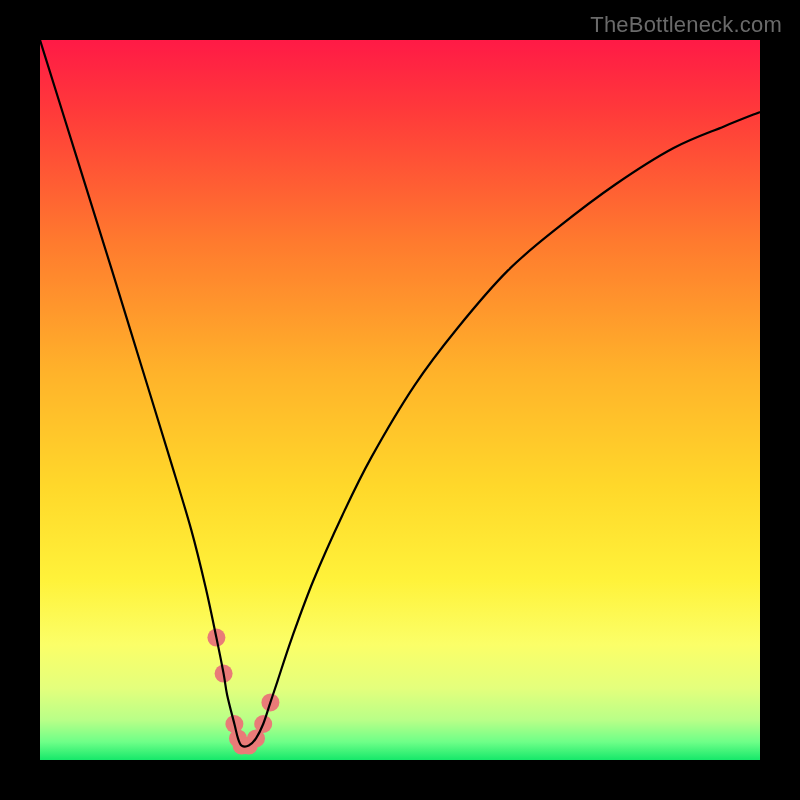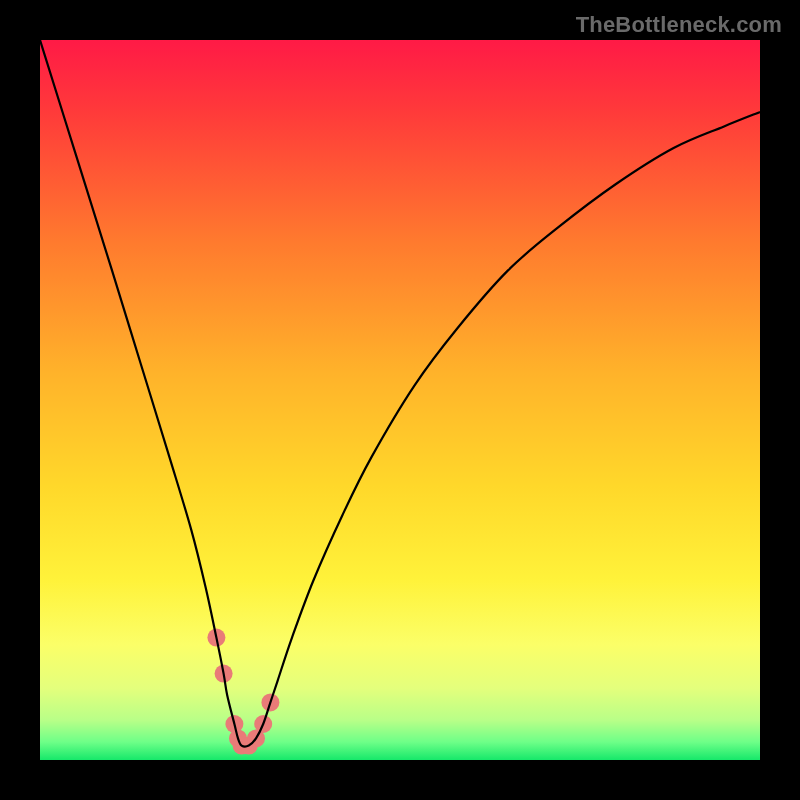--- a/index.html
+++ b/index.html
@@ -26,21 +26,21 @@
     width: 720px;
     height: 720px;
     overflow: hidden;
   }
   .watermark {
     position: absolute;
     top: 12px;
     right: 18px;
     color: #6a6a6a;
     font-size: 22px;
-    font-weight: 700;
+    font-weight: 400;
     letter-spacing: 0.2px;
     z-index: 50;
   }
   svg { display: block; }
 </style>
 </head>
 <body>
 
 <div class="frame">
 

